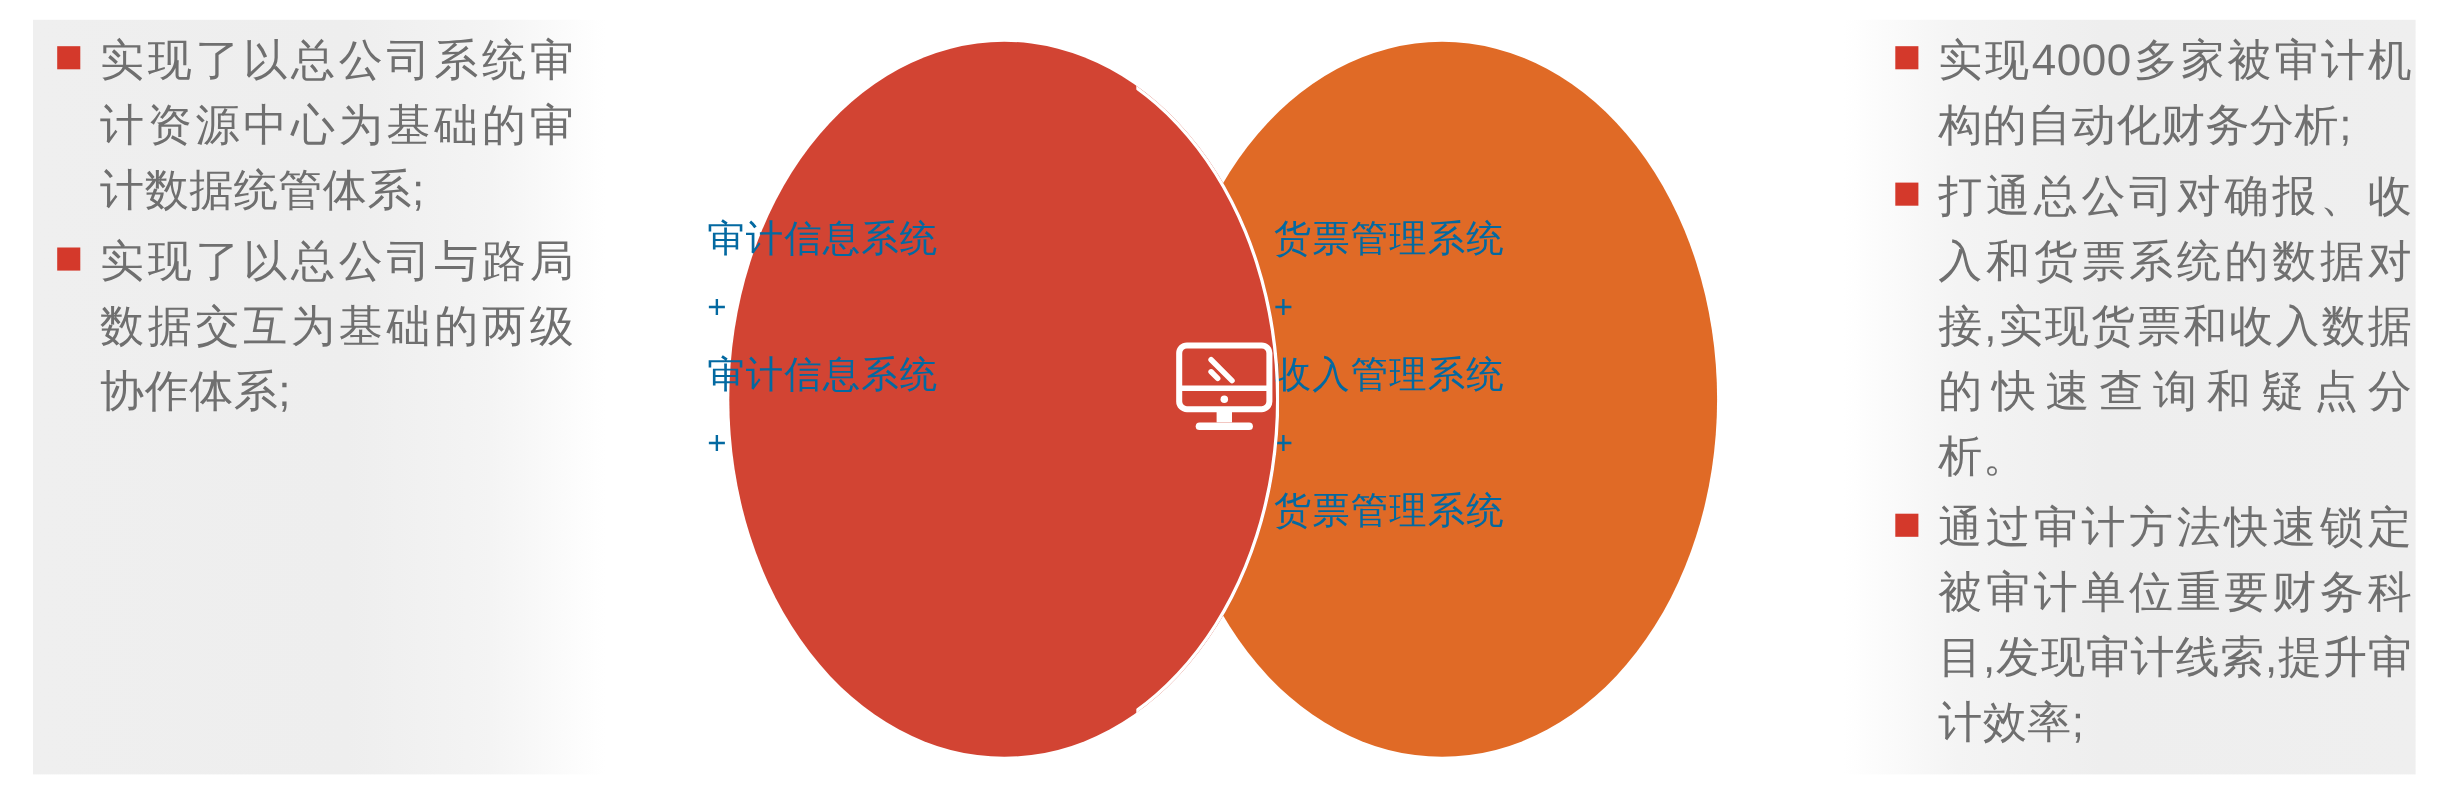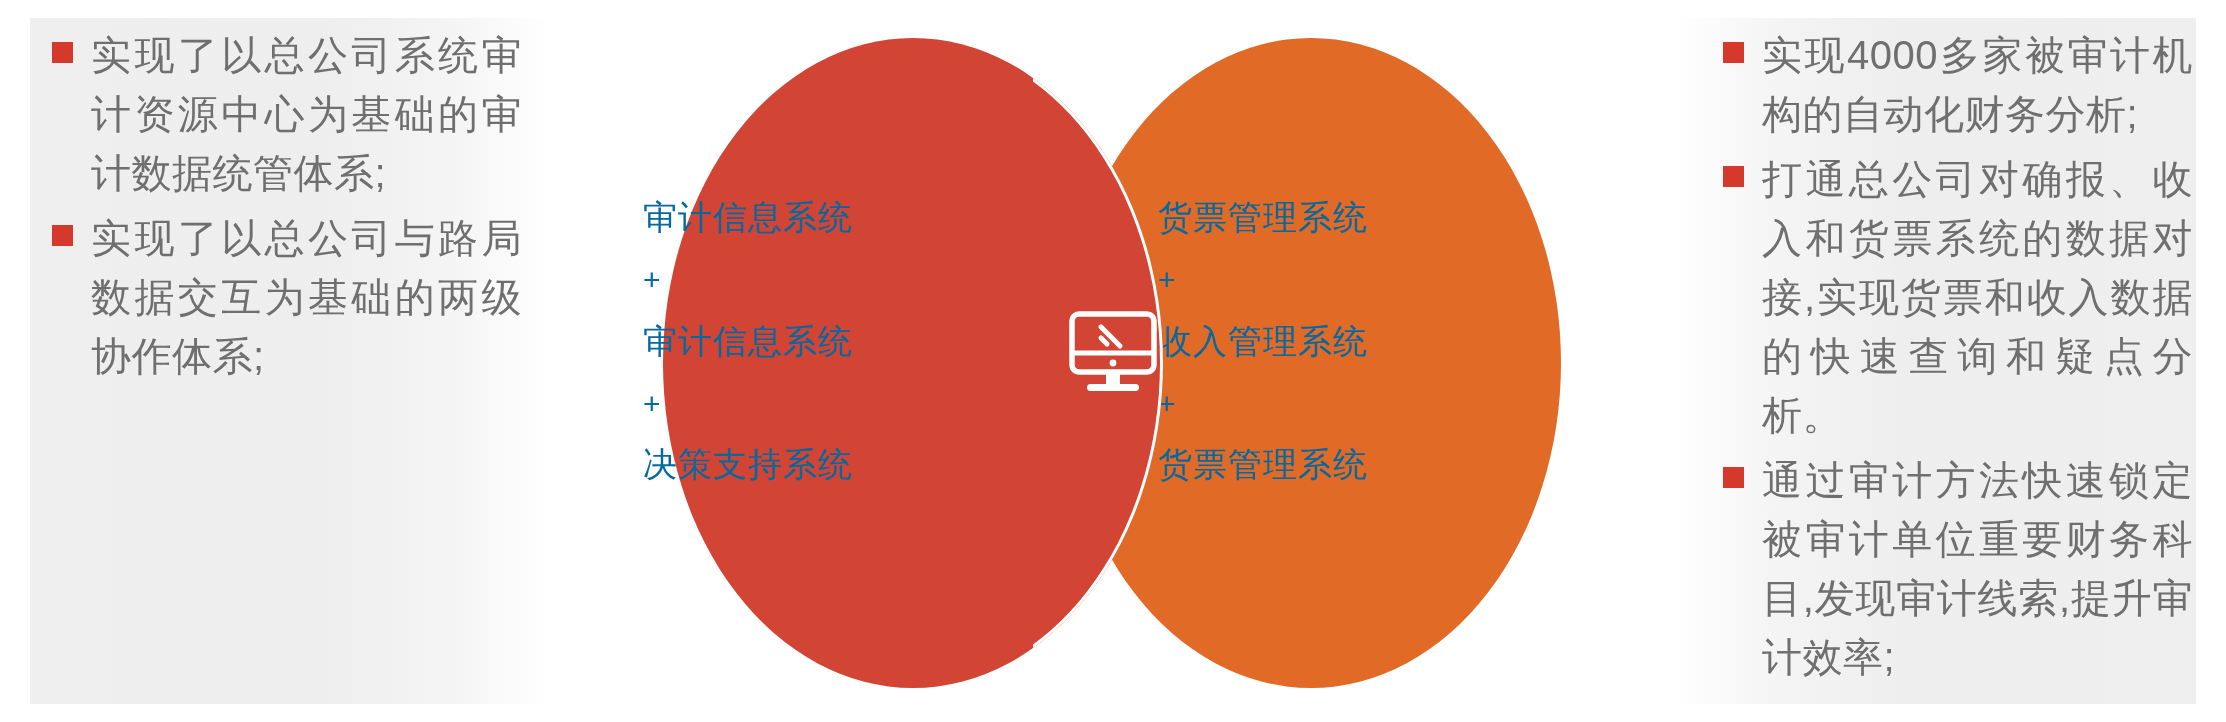--- a/index.html
+++ b/index.html
@@ -185,21 +185,20 @@
 
     <div class="circle circle-right"></div>
     <div class="circle circle-left"></div>
     <div class="arc-overlay"></div>
 
     <div class="circle-label label-left">
       <span>审计信息系统</span>
       <span class="plus">+</span>
       <span>审计信息系统</span>
       <span class="plus">+</span>
-      <span>决策支持系统</span>
     </div>
 
     <div class="circle-label label-right">
       <span>货票管理系统</span>
       <span class="plus">+</span>
       <span>收入管理系统</span>
       <span class="plus">+</span>
       <span>货票管理系统</span>
     </div>
 

